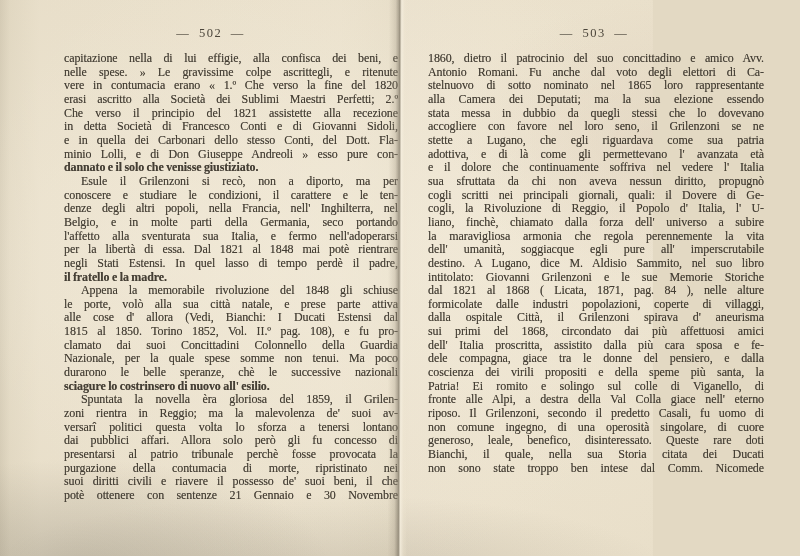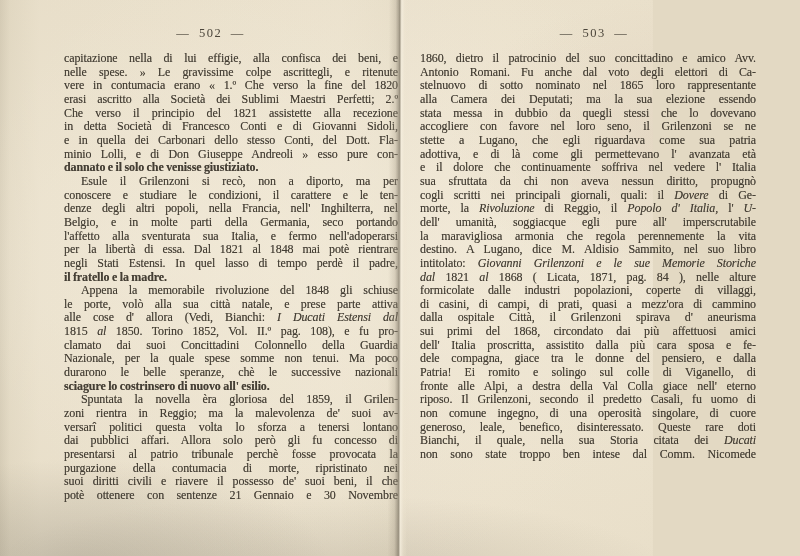--- a/index.html
+++ b/index.html
@@ -36,31 +36,31 @@
   #page-right { left: 400px; width: 400px; }
   .page-number {
     position: absolute; top: 26px; height: 14px;
     font-size: 12.5px; letter-spacing: 1.5px; color: #4c463b;
     text-align: center; word-spacing: 4px;
   }
   #page-left .page-number  { left: 44px;  width: 333px; }
   #page-right .page-number { left: 26px;  width: 336px; }
   .text-block { position: absolute; top: 52px; }
   #page-left  .text-block { left: 64px;  width: 334px; }
-  #page-right .text-block { left: 20px;  width: 336px; }
+  #page-right .text-block { left: 28px;  width: 336px; }
   .line {
     height: 13.66px; line-height: 13.66px; overflow: hidden;
     font-size: 12px; color: #443e34;
     letter-spacing: -0.1px; word-spacing: -0.4px;
     text-align: justify; text-align-last: justify;
     text-shadow: 0 0 0.5px rgba(68,62,52,0.55);
   }
   .line.end { text-align-last: left; font-weight: bold; }
   .line.indent { text-indent: 17px; }
-  .it { font-style: italic; }
+  .it { }
 </style>
 </head>
 <body>
 
 <div id="scan">
 
   <div class="page" id="page-left">
     <div class="page-number">— 502 —</div>
     <div class="text-block">
         <div class="line"><span>capitazione nella di lui effigie, alla confisca dei beni, e</span></div>
@@ -106,32 +106,33 @@
         <div class="line"><span>Antonio Romani. Fu anche dal voto degli elettori di Ca-</span></div>
         <div class="line"><span>stelnuovo di sotto nominato nel 1865 loro rappresentante</span></div>
         <div class="line"><span>alla Camera dei Deputati; ma la sua elezione essendo</span></div>
         <div class="line"><span>stata messa in dubbio da quegli stessi che lo dovevano</span></div>
         <div class="line"><span>accogliere con favore nel loro seno, il Grilenzoni se ne</span></div>
         <div class="line"><span>stette a Lugano, che egli riguardava come sua patria</span></div>
         <div class="line"><span>adottiva, e di là come gli permettevano l' avanzata età</span></div>
         <div class="line"><span>e il dolore che continuamente soffriva nel vedere l' Italia</span></div>
         <div class="line"><span>sua sfruttata da chi non aveva nessun diritto, propugnò</span></div>
         <div class="line"><span>cogli scritti nei principali giornali, quali: il </span><span class="it">Dovere</span><span> di Ge-</span></div>
-        <div class="line"><span>morte, la </span><span class="it">Rivoluzione</span><span> di Reggio, il </span><span class="it">Popolo d' Italia,</span><span> l' </span><span class="it">U-</span></div>
+        <div class="line"><span>cogli, la </span><span class="it">Rivoluzione</span><span> di Reggio, il </span><span class="it">Popolo d' Italia,</span><span> l' </span><span class="it">U-</span></div>
+        <div class="line"><span>liano, finchè, chiamato dalla forza dell' universo a subire</span></div>
+        <div class="line"><span>la maravigliosa armonia che regola perennemente la vita</span></div>
         <div class="line"><span>dell' umanità, soggiacque egli pure all' imperscrutabile</span></div>
-        <div class="line"><span>la maravigliosa armonia che regola perennemente la vita</span></div>
         <div class="line"><span>destino. A Lugano, dice M. Aldisio Sammito, nel suo libro</span></div>
         <div class="line"><span>intitolato: </span><span class="it">Giovanni Grilenzoni e le sue Memorie Storiche</span></div>
         <div class="line"><span class="it">dal</span><span> 1821 </span><span class="it">al</span><span> 1868 ( Licata, 1871, pag. 84 ), nelle alture</span></div>
         <div class="line"><span>formicolate dalle industri popolazioni, coperte di villaggi,</span></div>
-        <div class="line"><span>di casini, di campi, di prati, quasi a mezz'ora di cammino</span></div>
         <div class="line"><span>dalla ospitale Città, il Grilenzoni spirava d' aneurisma</span></div>
         <div class="line"><span>sui primi del 1868, circondato dai più affettuosi amici</span></div>
         <div class="line"><span>dell' Italia proscritta, assistito dalla più cara sposa e fe-</span></div>
         <div class="line"><span>dele compagna, giace tra le donne del pensiero, e dalla</span></div>
+        <div class="line"><span>coscienza dei virili propositi e della speme più santa, la</span></div>
         <div class="line"><span>Patria! Ei romito e solingo sul colle di Viganello, di</span></div>
         <div class="line"><span>fronte alle Alpi, a destra della Val Colla giace nell' eterno</span></div>
         <div class="line"><span>riposo. Il Grilenzoni, secondo il predetto Casali, fu uomo di</span></div>
         <div class="line"><span>non comune ingegno, di una operosità singolare, di cuore</span></div>
         <div class="line"><span>generoso, leale, benefico, disinteressato. Queste rare doti</span></div>
         <div class="line"><span>Bianchi, il quale, nella sua Storia citata dei </span><span class="it">Ducati</span></div>
         <div class="line"><span>non sono state troppo ben intese dal Comm. Nicomede</span></div>
       </div>
   </div>
 

